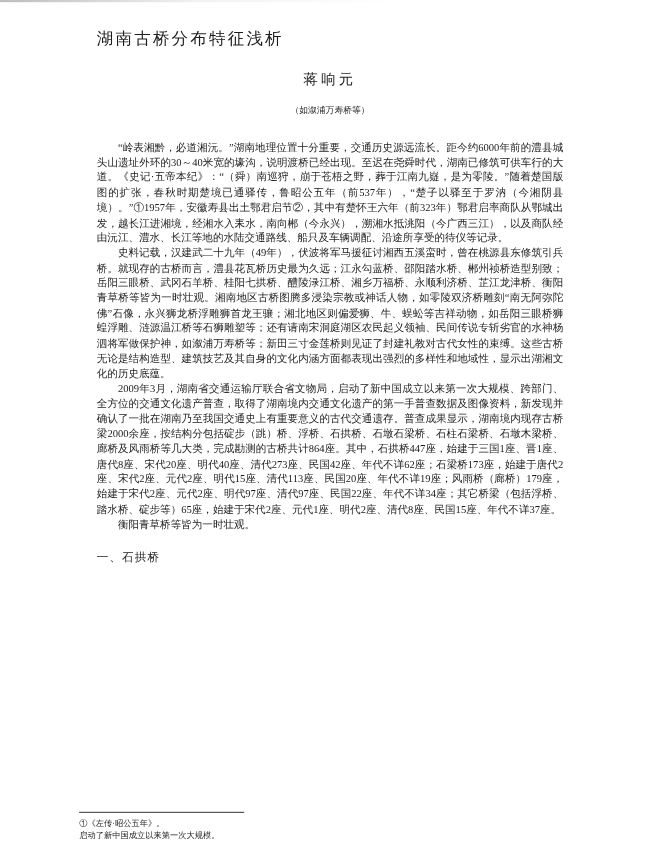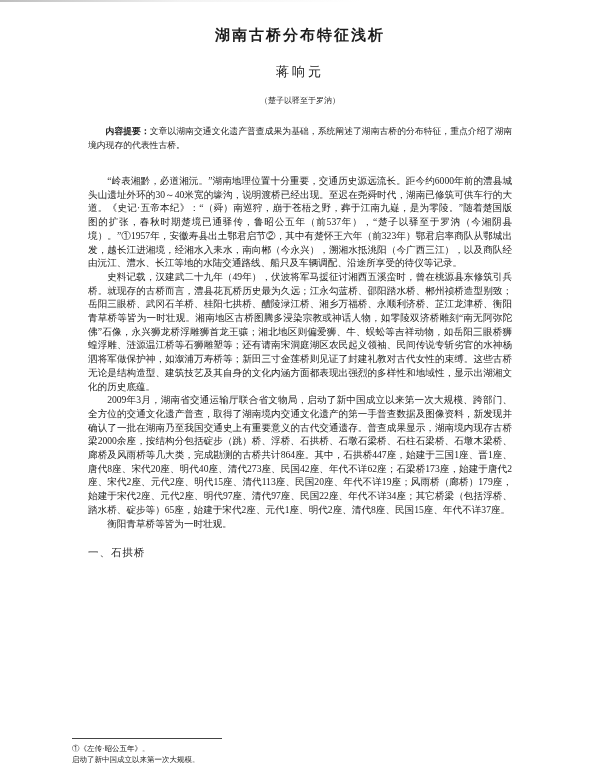--- a/index.html
+++ b/index.html
@@ -20,23 +20,22 @@
     overflow: hidden;
   }
   .scan-edge-top {
     position: absolute;
     top: 0; left: 0; right: 0;
     height: 2px;
     background: linear-gradient(to right, #bdbdbd, #f2f2f2 30%, #ffffff 60%);
   }
   .doc-title {
     margin: 0;
-    text-align: center;
     font-size: 15px;
-    font-weight: 700;
+    font-weight: 400;
     letter-spacing: 2px;
   }
   .doc-author {
     margin: 18px 0 0 0;
     text-align: center;
     font-size: 13px;
     letter-spacing: 3px;
     font-weight: 400;
   }
   .doc-affiliation {
@@ -93,25 +92,22 @@
 </head>
 <body>
 
 <div class="page">
   <div class="scan-edge-top"></div>
 
   <h1 class="doc-title">湖南古桥分布特征浅析</h1>
 
   <div class="doc-author">蒋响元</div>
 
-  <div class="doc-affiliation">（楚子以驿至于罗汭）</div>
+  <div class="doc-affiliation">（如溆浦万寿桥等）</div>
 
-  <p class="abstract">
-    <span class="abs-label">内容提要：</span><span>文章以湖南交通文化遗产普查成果为基础，系统阐述了湖南古桥的分布特征，重点介绍了湖南境内现存的代表性古桥。</span>
-  </p>
 
   <div class="body-text">
     <p>“岭表湘黔，必道湘沅。”湖南地理位置十分重要，交通历史源远流长。距今约6000年前的澧县城头山遗址外环的30～40米宽的壕沟，说明渡桥已经出现。至迟在尧舜时代，湖南已修筑可供车行的大道。《史记·五帝本纪》：“（舜）南巡狩，崩于苍梧之野，葬于江南九嶷，是为零陵。”随着楚国版图的扩张，春秋时期楚境已通驿传，鲁昭公五年（前537年），“楚子以驿至于罗汭（今湘阴县境）。”①1957年，安徽寿县出土鄂君启节②，其中有楚怀王六年（前323年）鄂君启率商队从鄂城出发，越长江进湘境，经湘水入耒水，南向郴（今永兴），溯湘水抵洮阳（今广西三江），以及商队经由沅江、澧水、长江等地的水陆交通路线、船只及车辆调配、沿途所享受的待仪等记录。</p>
     <p>史料记载，汉建武二十九年（49年），伏波将军马援征讨湘西五溪蛮时，曾在桃源县东修筑引兵桥。就现存的古桥而言，澧县花瓦桥历史最为久远；江永勾蓝桥、邵阳踏水桥、郴州祯桥造型别致；岳阳三眼桥、武冈石羊桥、桂阳七拱桥、醴陵渌江桥、湘乡万福桥、永顺利济桥、芷江龙津桥、衡阳青草桥等皆为一时壮观。湘南地区古桥图腾多浸染宗教或神话人物，如零陵双济桥雕刻“南无阿弥陀佛”石像，永兴狮龙桥浮雕狮首龙王骧；湘北地区则偏爱狮、牛、蜈蚣等吉祥动物，如岳阳三眼桥狮蝗浮雕、涟源温江桥等石狮雕塑等；还有请南宋洞庭湖区农民起义领袖、民间传说专斩劣官的水神杨泗将军做保护神，如溆浦万寿桥等；新田三寸金莲桥则见证了封建礼教对古代女性的束缚。这些古桥无论是结构造型、建筑技艺及其自身的文化内涵方面都表现出强烈的多样性和地域性，显示出湖湘文化的历史底蕴。</p>
     <p>2009年3月，湖南省交通运输厅联合省文物局，启动了新中国成立以来第一次大规模、跨部门、全方位的交通文化遗产普查，取得了湖南境内交通文化遗产的第一手普查数据及图像资料，新发现并确认了一批在湖南乃至我国交通史上有重要意义的古代交通遗存。普查成果显示，湖南境内现存古桥梁2000余座，按结构分包括碇步（跳）桥、浮桥、石拱桥、石墩石梁桥、石柱石梁桥、石墩木梁桥、廊桥及风雨桥等几大类，完成勘测的古桥共计864座。其中，石拱桥447座，始建于三国1座、晋1座、唐代8座、宋代20座、明代40座、清代273座、民国42座、年代不详62座；石梁桥173座，始建于唐代2座、宋代2座、元代2座、明代15座、清代113座、民国20座、年代不详19座；风雨桥（廊桥）179座，始建于宋代2座、元代2座、明代97座、清代97座、民国22座、年代不详34座；其它桥梁（包括浮桥、踏水桥、碇步等）65座，始建于宋代2座、元代1座、明代2座、清代8座、民国15座、年代不详37座。</p>
     <p>衡阳青草桥等皆为一时壮观。</p>
   </div>
 
   <h2 class="section-heading">一、石拱桥</h2>
 

